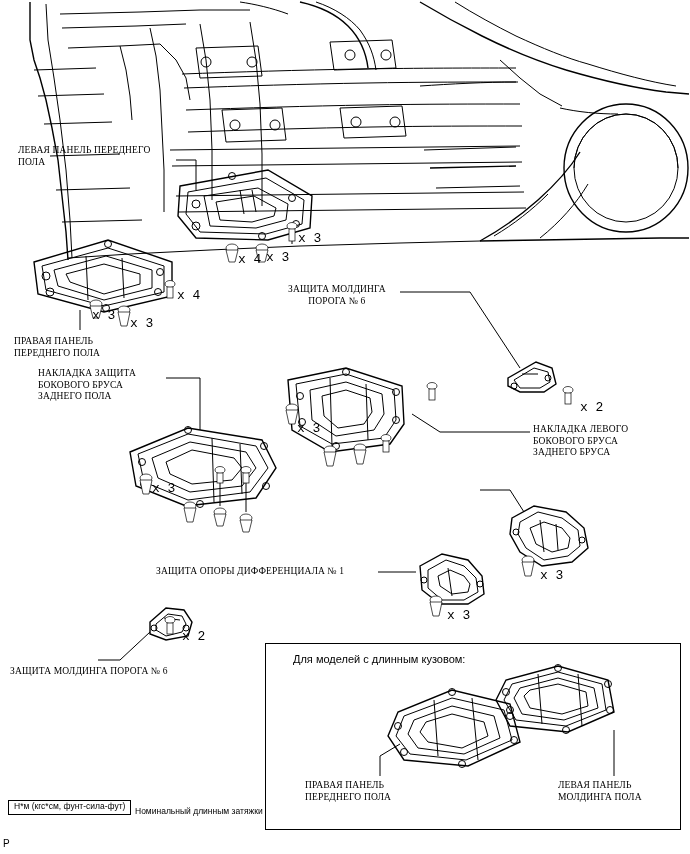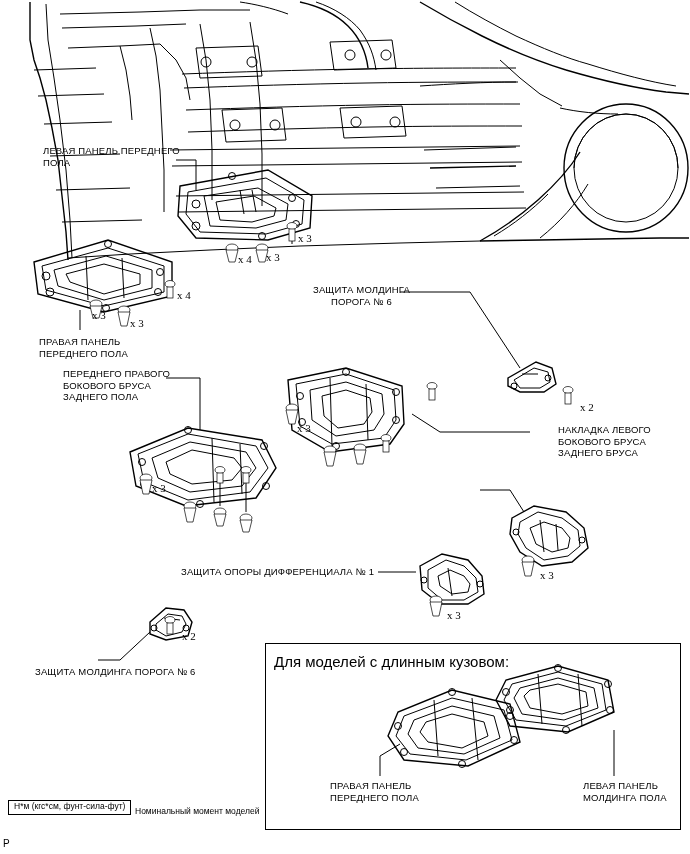--- a/index.html
+++ b/index.html
@@ -20,29 +20,28 @@
     width: 690px;
     height: 854px;
   }
   .label {
     position: absolute;
     font-size: 9.5px;
     line-height: 11.5px;
     letter-spacing: 0.15px;
     color: #000;
     white-space: pre-line;
-    font-family: Liberation Sans, sans-serif;
-    margin-left: 25px;
+    font-family: Liberation Serif, serif;
   }
   .qty {
     position: absolute;
-    font-size: 11px;
+    font-size: 13px;
     line-height: 11px;
     color: #000;
-    font-family: Liberation Serif, serif;
+    font-family: Liberation Mono, monospace;
     white-space: nowrap;
   }
   .torque-box {
     position: absolute;
     left: 8px;
     top: 800px;
     border: 1px solid #000;
     padding: 0 5px 3px 5px;
     font-size: 8.5px;
     line-height: 10px;
@@ -66,23 +65,23 @@
     position: absolute;
     left: 265px;
     top: 643px;
     width: 416px;
     height: 187px;
     border: 1.6px solid #000;
     box-sizing: border-box;
   }
   .inset-title {
     position: absolute;
-    left: 274px;
+    left: 293px;
     top: 653px;
-    font-size: 15px;
+    font-size: 11px;
   }
   svg {
     position: absolute;
     left: 0;
     top: 0;
   }
 </style>
 </head>
 <body>
 
@@ -392,21 +391,21 @@
     <path class="ln" d="M614,776 L614,730"></path>
 
   </svg>
 
   <div class="label" style="left:18px; top:145px;">ЛЕВАЯ ПАНЕЛЬ ПЕРЕДНЕГО
 ПОЛА</div>
   <div class="label" style="left:14px; top:336px;">ПРАВАЯ ПАНЕЛЬ
 ПЕРЕДНЕГО ПОЛА</div>
   <div class="label" style="left:288px; top:284px;text-align:center;">ЗАЩИТА МОЛДИНГА
 ПОРОГА № 6</div>
-  <div class="label" style="left:38px; top:368px;">ПЕРЕДНЕГО ПРАВОГО
+  <div class="label" style="left:38px; top:368px;">НАКЛАДКА ЗАЩИТА
 БОКОВОГО БРУСА
 ЗАДНЕГО ПОЛА</div>
   <div class="label" style="left:533px; top:424px;">НАКЛАДКА ЛЕВОГО
 БОКОВОГО БРУСА
 ЗАДНЕГО БРУСА</div>
   <div class="label" style="left:156px; top:566px;">ЗАЩИТА ОПОРЫ ДИФФЕРЕНЦИАЛА № 1</div>
   <div class="label" style="left:10px; top:666px;">ЗАЩИТА МОЛДИНГА ПОРОГА № 6</div>
   <div class="label" style="left:305px; top:780px;">ПРАВАЯ ПАНЕЛЬ
 ПЕРЕДНЕГО ПОЛА</div>
   <div class="label" style="left:558px; top:780px;">ЛЕВАЯ ПАНЕЛЬ
@@ -422,17 +421,17 @@
   <div class="qty" style="left:297px; top:423px;">x 3</div>
   <div class="qty" style="left:152px; top:483px;">x 3</div>
   <div class="qty" style="left:540px; top:570px;">x 3</div>
   <div class="qty" style="left:447px; top:610px;">x 3</div>
   <div class="qty" style="left:182px; top:631px;">x 2</div>
 
   <div class="inset-box"></div>
   <div class="inset-title">Для моделей с длинным кузовом:</div>
 
   <div class="torque-box">Н*м (кгс*см, фунт-сила-фут)</div>
-  <div class="torque-note">Номинальный момент моделей</div>
+  <div class="torque-note">Номинальный длинным затяжки</div>
 
   <div class="corner-mark">P</div>
 
 </div>
 
 </body></html>

